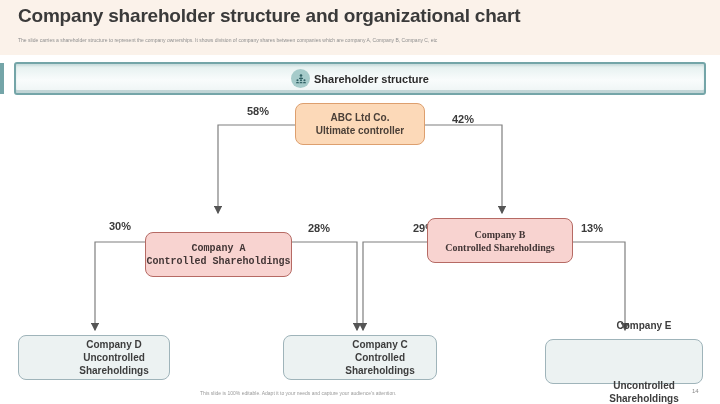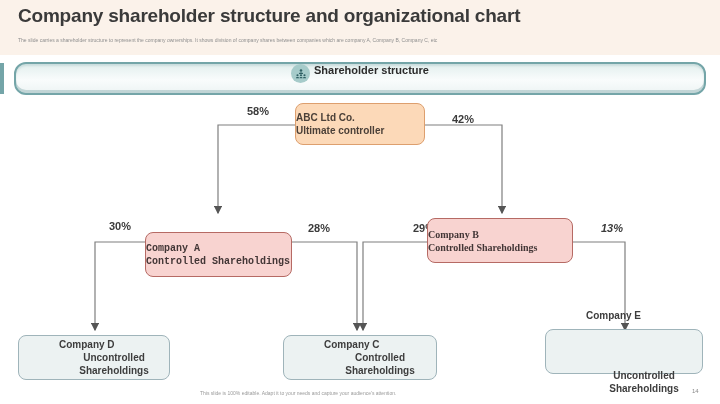--- a/index.html
+++ b/index.html
@@ -8,47 +8,47 @@
     font-family:"Liberation Sans",sans-serif;overflow:hidden;
   }
   
   .header-band{position:absolute;left:0;top:0;width:720px;height:55px;background:var(--header-bg,#fbf2ea);}
   .page-title{position:absolute;left:18px;top:5px;font-size:19px;font-weight:700;color:var(--text-dark,#3a3a3a);letter-spacing:-0.2px;}
   .page-subtitle{position:absolute;left:18px;top:37px;font-size:5px;color:var(--text-muted,#8f8f8f);width:600px;}
   
   .edge-strip{position:absolute;left:0;top:63px;width:4px;height:31px;background:var(--banner-border,#74a5a8);}
   .banner{
     position:absolute;left:14px;top:62px;width:688px;height:29px;
-    border:2px solid var(--banner-border,#74a5a8);border-radius:12px;
+    border:2px solid var(--banner-border,#74a5a8);border-radius:3px;
     background:linear-gradient(180deg,#e3efee 0%,#f9fcfc 55%,#edf4f4 100%);
     box-shadow:inset 0 -3px 0 rgba(90,140,144,.30), inset 0 2px 2px rgba(90,140,144,.18);
-    display:flex;align-items:flex-start;justify-content:center;gap:4px;
+    display:flex;align-items:center;justify-content:center;gap:4px;
   }
   .banner-icon{width:19px;height:19px;border-radius:50%;background:var(--icon-bg,#a6cbca);display:flex;align-items:center;justify-content:center;flex:0 0 auto;}
   .banner-label{font-size:11px;font-weight:700;color:#2b2b2b;}
   
   .node{
-    position:absolute;border-radius:8px;display:flex;flex-direction:column;align-items:flex-start;justify-content:center;
+    position:absolute;border-radius:8px;display:flex;flex-direction:column;align-items:center;justify-content:center;
     text-align:center;font-weight:700;font-size:10px;line-height:1.3;box-sizing:border-box;
   }
   .node-top{left:295px;top:103px;width:130px;height:42px;background:var(--top-fill,#fcd9b8);border:1.6px solid var(--top-border,#dd9f6e);color:var(--top-text,#4b4038);}
   .node-mid{background:var(--mid-fill,#f8d3d0);border:1.6px solid var(--mid-border,#b66a64);color:var(--mid-text,#433636);}
   .node-a{left:145px;top:232px;width:147px;height:45px;font-family:Liberation Mono, monospace;}
   .node-b{left:427px;top:218px;width:146px;height:45px;font-family:Liberation Serif, serif;}
   .node-low{background:var(--low-fill,#ecf2f2);border:1.4px solid var(--low-border,#9fb4ba);color:var(--low-text,#3d3d3d);padding-left:40px;}
   .node-d{left:18px;top:335px;width:152px;height:45px;}
   .node-c{left:283px;top:335px;width:154px;height:45px;}
-  .node-e{left:545px;top:329px;width:158px;height:45px;gap:47px;}
+  .node-e{left:545px;top:339px;width:158px;height:45px;gap:47px;}
   
   .connectors{position:absolute;left:0;top:0;width:720px;height:404px;pointer-events:none;}
   
   .pct{position:absolute;font-size:11px;font-weight:700;color:#3b3b3b;transform:translateX(-50%);white-space:nowrap;text-align:right;}
   .pct-58{left:258px;top:105px;} .pct-42{left:463px;top:105px;margin-top:8px;}
   .pct-30{left:120px;top:220px;} .pct-28{left:319px;top:222px;}
-  .pct-29{left:424px;top:222px;} .pct-13{left:612px;top:222px;font-style:italic;}
+  .pct-29{left:424px;top:222px;} .pct-13{left:592px;top:222px;}
   
   .footer-note{position:absolute;left:200px;top:390px;font-size:5px;color:#9a9a9a;}
   .page-number{position:absolute;left:692px;top:388px;font-size:6px;color:#8a8a8a;}
 </style>
 </head>
 <body>
 
 <div class="slide">
 
   <div class="header-band"></div>

